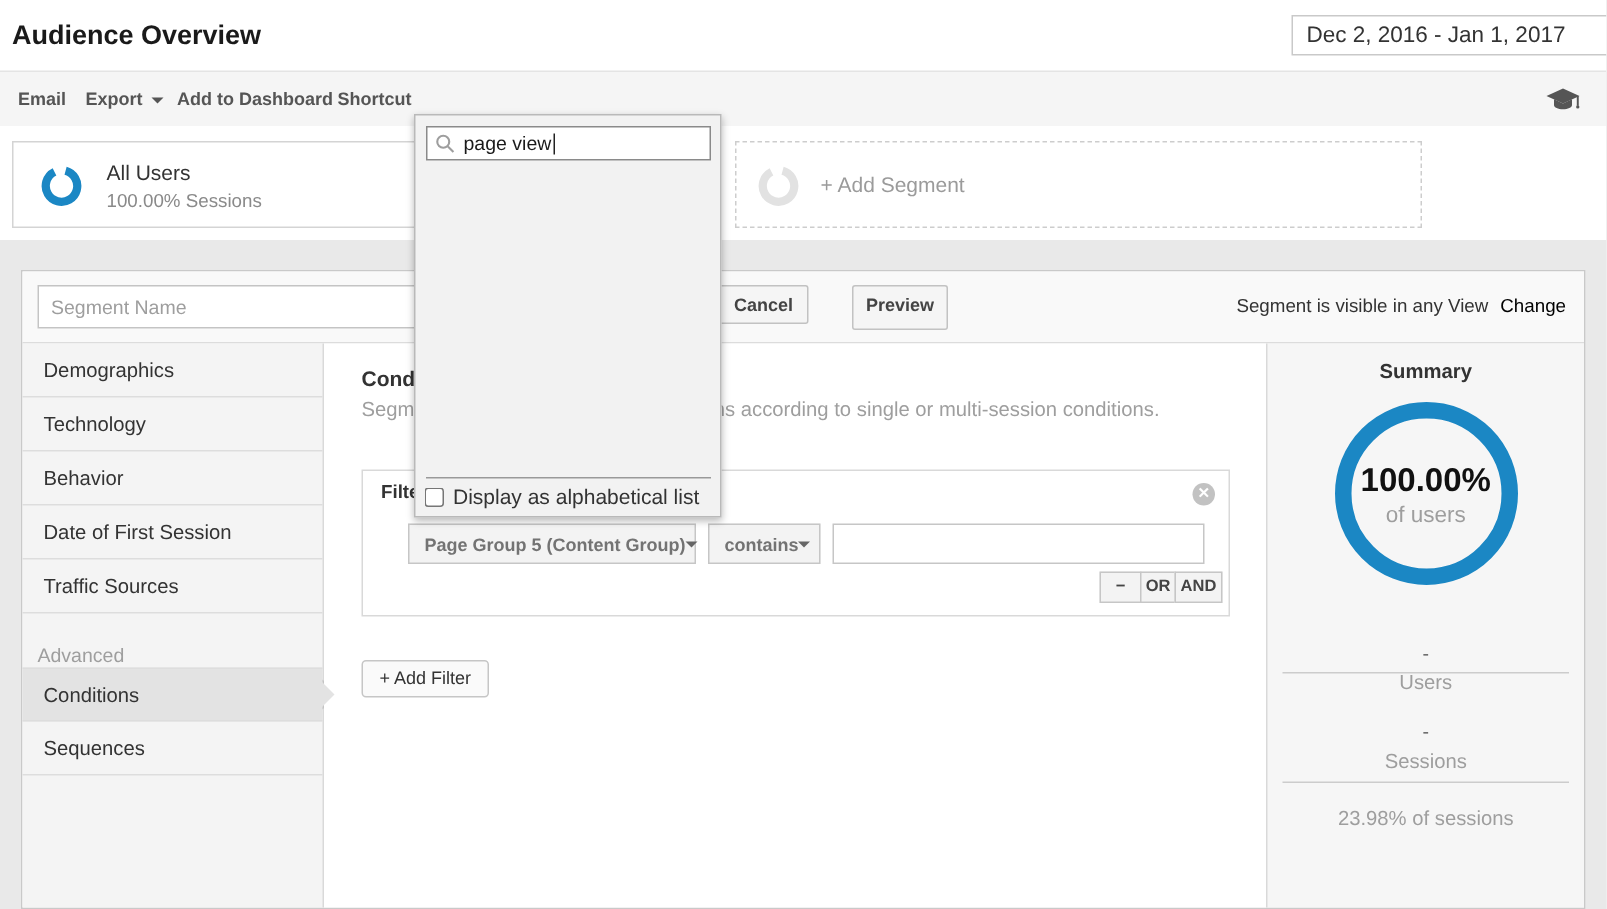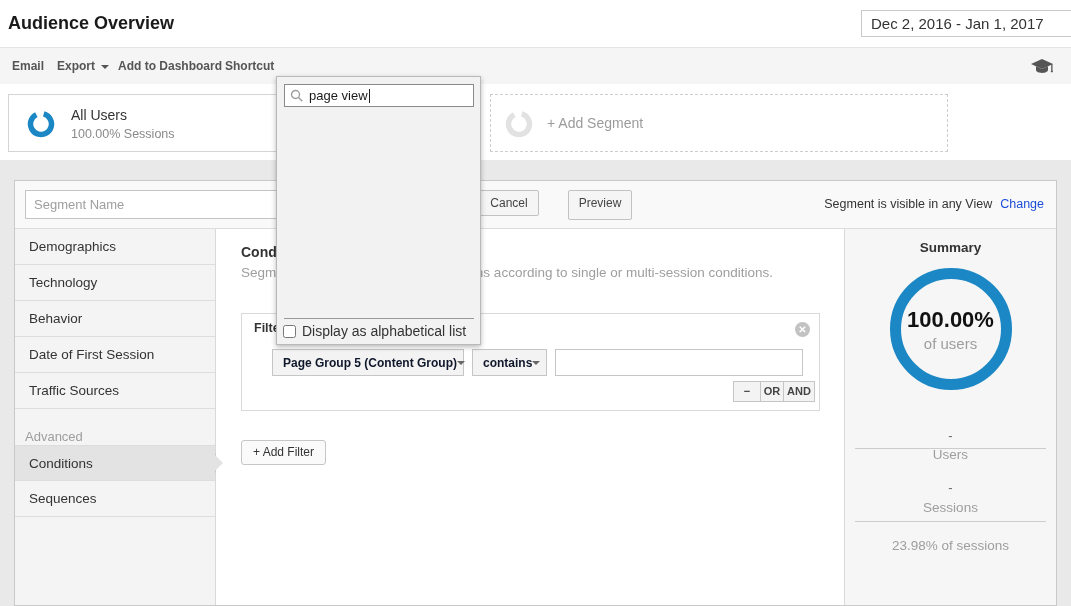--- a/index.html
+++ b/index.html
@@ -29,44 +29,44 @@
   .seg-sub  { position:absolute; left:62px; top:32px; font-size:12.5px; color:#8a8a8a; }
   .seg-add { position:absolute; left:490px; top:10px; width:458px; height:58px; border:1px dashed #cdcdcd; background:#fff; cursor:pointer; }
   .seg-add .donut { position:absolute; left:14px; top:15px; }
   .seg-add-label { position:absolute; left:56px; top:20px; font-size:14px; color:#9b9b9b; }
 
   
   .builder { position:absolute; left:14px; top:180px; width:1043px; height:426px; background:#fff; border:1px solid #c9c9c9; }
   .namerow { position:absolute; left:0; top:0; width:100%; height:48px; background:#f9f9f9; border-bottom:1px solid #dcdcdc; }
   .name-input { position:absolute; left:10px; top:9px; width:437px; height:29px; border:1px solid #c4c4c4; background:#fff; padding:0 8px; font-size:13px; color:#333; font-family:"Liberation Sans", sans-serif; }
   .name-input::placeholder { color:#9e9e9e; }
-  .btn { display:inline-block; border:1px solid #c2c2c2; background:#f5f5f5; border-radius:2px; font-size:12px; font-weight:normal; color:#444; text-align:center; cursor:pointer; font-family:"Liberation Sans", sans-serif; }
+  .btn { display:inline-block; border:1px solid #c2c2c2; background:#f5f5f5; border-radius:2px; font-size:12px; font-weight:bold; color:#444; text-align:center; cursor:pointer; font-family:"Liberation Sans", sans-serif; }
   .cancel-btn  { position:absolute; left:464px; top:9px; width:60px; height:26px; line-height:24px; }
   .preview-btn { position:absolute; left:553px; top:9px; width:64px; height:30px; line-height:24px; }
   .visibility { position:absolute; right:12px; top:16px; font-size:12.5px; color:#333; white-space:nowrap; }
-  .visibility .chg { color:#1d4ed8; margin-left:8px; cursor:pointer;margin-top:12px; }
+  .visibility .chg { color:#000000; margin-left:8px; cursor:pointer;margin-top:12px; }
 
   .content { position:absolute; left:0; top:48px; right:0; bottom:0; display:flex; }
 
   
   .sidebar { width:201px; flex:none; background:#f4f4f4; border-right:1px solid #d9d9d9; position:relative; }
   .srow { height:36px; line-height:35px; padding-left:14px; border-bottom:1px solid #dddddd; font-size:13.5px; color:#333; cursor:pointer; }
   .adv-label { margin-top:20px; padding-left:10px; height:16px; font-size:13px; color:#9e9e9e; }
   .srow.selected { background:#e3e3e3; border-top:1px solid #dddddd; position:relative; }
   .arrow-outer { position:absolute; right:-10px; top:50%; transform:translateY(-50%); width:0; height:0; border-top:10px solid transparent; border-bottom:10px solid transparent; border-left:10px solid #c4c4c4; }
   .arrow-inner { position:absolute; right:-8px; top:50%; transform:translateY(-50%); width:0; height:0; border-top:9px solid transparent; border-bottom:9px solid transparent; border-left:9px solid #e3e3e3; z-index:1; }
 
   
   .main { flex:1; position:relative; background:#fff; }
   .cond-heading { position:absolute; left:25px; top:15px; font-size:14px; font-weight:bold; color:#333; white-space:nowrap; }
   .cond-desc { position:absolute; left:25px; top:36px; font-size:13.5px; color:#9e9e9e; white-space:nowrap; }
   .fcard { position:absolute; left:25px; top:84px; width:579px; height:98px; border:1px solid #d9d9d9; background:#fff; }
   .flabel { position:absolute; left:12px; top:7px; font-size:12.5px; font-weight:bold; color:#333; }
   .dim-btn { position:absolute; left:30px; top:35px; width:192px; height:27px; border:1px solid #c6c6c6; background:#f3f3f3; display:flex; align-items:center; cursor:pointer; }
-  .dim-btn span.lbl, .op-btn span.lbl { font-size:12px; font-weight:bold; color:#0f172a; padding-left:10px; flex:1; white-space:nowrap; }
+  .dim-btn span.lbl, .op-btn span.lbl { font-size:12px; font-weight:bold; color:#737373; padding-left:10px; flex:1; white-space:nowrap; }
   .btn-caret { width:0; height:0; border-left:4px solid transparent; border-right:4px solid transparent; border-top:4px solid #666; margin-right:9px; }
   .op-btn { position:absolute; left:230px; top:35px; width:75px; height:27px; border:1px solid #c6c6c6; background:#f3f3f3; display:flex; align-items:center; cursor:pointer; }
   .val-input { position:absolute; left:313px; top:35px; width:248px; height:27px; border:1px solid #c6c6c6; background:#fff; padding:0 6px; font-size:12.5px; font-family:"Liberation Sans", sans-serif; }
   .grp { position:absolute; left:491px; top:67px; display:flex; }
   .gbtn { height:21px; line-height:19px; border:1px solid #c6c6c6; background:#f3f3f3; font-size:11px; font-weight:bold; color:#444; text-align:center; cursor:pointer; }
   .gbtn + .gbtn { margin-left:-1px; }
   .g-minus { width:28px; } .g-or { width:24px; } .g-and { width:32px; }
   .fclose { position:absolute; right:9px; top:8px; width:15px; height:15px; border-radius:50%; background:#c2c2c2; color:#fff; font-size:10px; font-weight:bold; line-height:15px; text-align:center; cursor:pointer; }
   .add-filter { position:absolute; left:25px; top:211px; height:25px; line-height:23px; padding:0 11px; border:1px solid #c6c6c6; border-radius:3px; background:#fafafa; font-size:12px; color:#333; cursor:pointer; }
 

